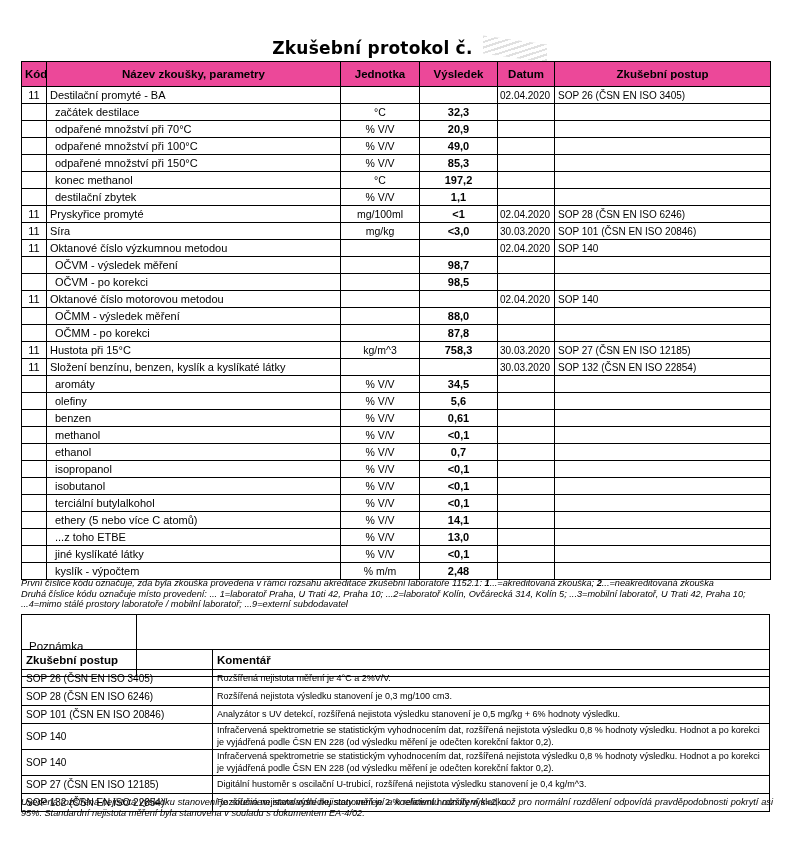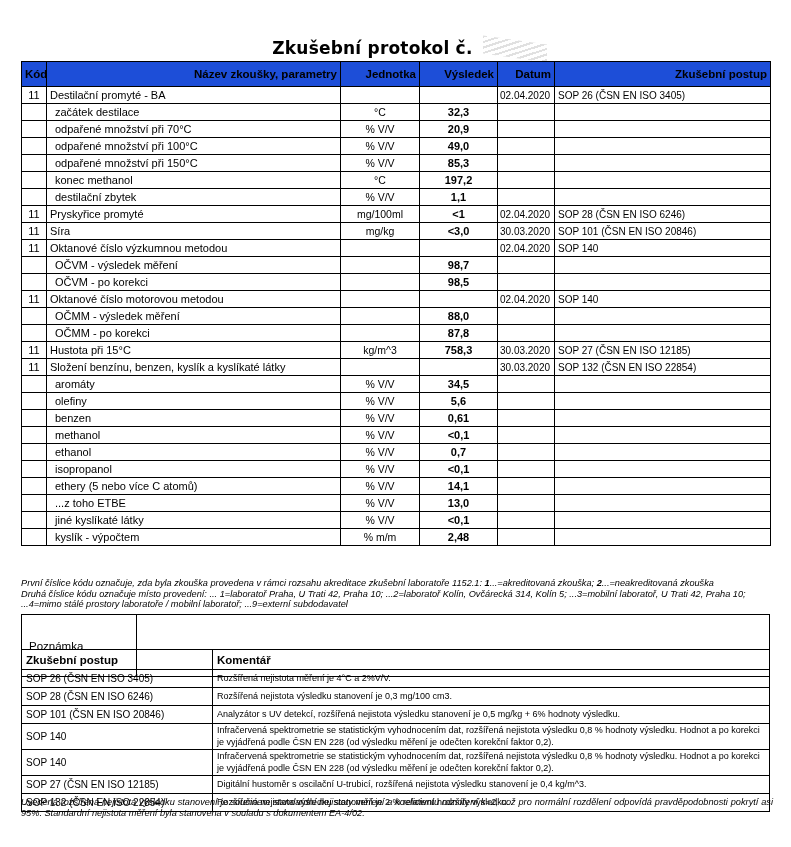--- a/index.html
+++ b/index.html
@@ -2,21 +2,21 @@
 <html><head>
 <meta charset="utf-8">
 <style>
   html, body { margin:0; padding:0; background:#ffffff; }
   body { width:791px; height:847px; position:relative; overflow:hidden; font-family:"Liberation Sans", sans-serif; color:#000; }
   .title { position:absolute; left:14px; top:38px; width:791px; text-align:center; font-family:"DejaVu Sans", sans-serif; font-weight:bold; font-size:17px; letter-spacing:0.2px; }
   .title .redact { display:inline-block; width:64px; height:18px; vertical-align:middle; margin-left:4px; background:repeating-linear-gradient(155deg,#ddd 0 2px,#fff 2px 5px); transform:skewY(8deg); opacity:0.9; }
   table { border-collapse:collapse; }
   .main { position:absolute; left:21px; top:61px; width:749px; table-layout:fixed; font-size:11px; }
   .main th, .main td { border:1px solid #000; height:16px; padding:0 3px; white-space:nowrap; overflow:hidden; }
-  .main th { background:#1d4ed8; font-weight:bold; font-size:11.5px; height:24px; text-align:right; }
+  .main th { background:#ec4899; font-weight:bold; font-size:11.5px; height:24px; text-align:center; }
   .main td.code { text-align:center; }
   .main td.unit { text-align:center; font-size:10.5px; }
   .main td.res { text-align:center; font-weight:bold; }
   .main td.date { font-size:10px; padding-left:2px; }
   .main td.proc { font-size:10px; }
   .main td.name.sub { padding-left:8px; }
   .notes { position:absolute; left:21px; top:578px; width:752px; font-size:9.2px; font-style:italic; line-height:10.5px; }
   .notes b { font-weight:bold; }
   .poznamka { position:absolute; left:21px; top:614px; width:749px; table-layout:fixed; font-size:11.5px; }
   .poznamka td { border:1px solid #000; height:29px; padding:16px 7px; }
@@ -234,20 +234,36 @@
       <tr>
         <td class="code"></td>
         <td class="name sub">isopropanol</td>
         <td class="unit">% V/V</td>
         <td class="res">&lt;0,1</td>
         <td class="date"></td>
         <td class="proc"></td>
       </tr>
       <tr>
         <td class="code"></td>
+        <td class="name sub">isobutanol</td>
+        <td class="unit">% V/V</td>
+        <td class="res">&lt;0,1</td>
+        <td class="date"></td>
+        <td class="proc"></td>
+      </tr>
+      <tr>
+        <td class="code"></td>
+        <td class="name sub">terciální butylalkohol</td>
+        <td class="unit">% V/V</td>
+        <td class="res">&lt;0,1</td>
+        <td class="date"></td>
+        <td class="proc"></td>
+      </tr>
+      <tr>
+        <td class="code"></td>
         <td class="name sub">ethery (5 nebo více C atomů)</td>
         <td class="unit">% V/V</td>
         <td class="res">14,1</td>
         <td class="date"></td>
         <td class="proc"></td>
       </tr>
       <tr>
         <td class="code"></td>
         <td class="name sub">...z toho ETBE</td>
         <td class="unit">% V/V</td>

